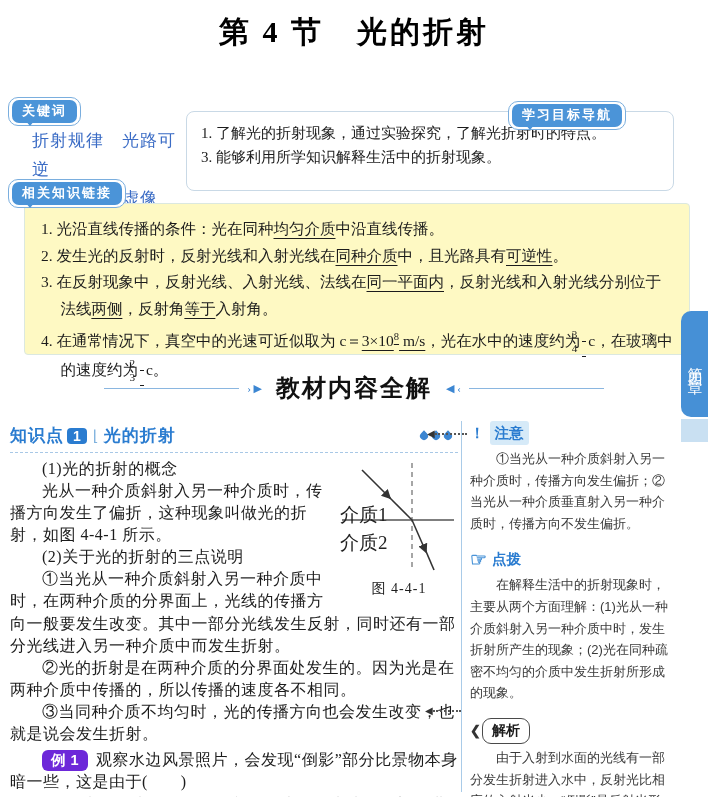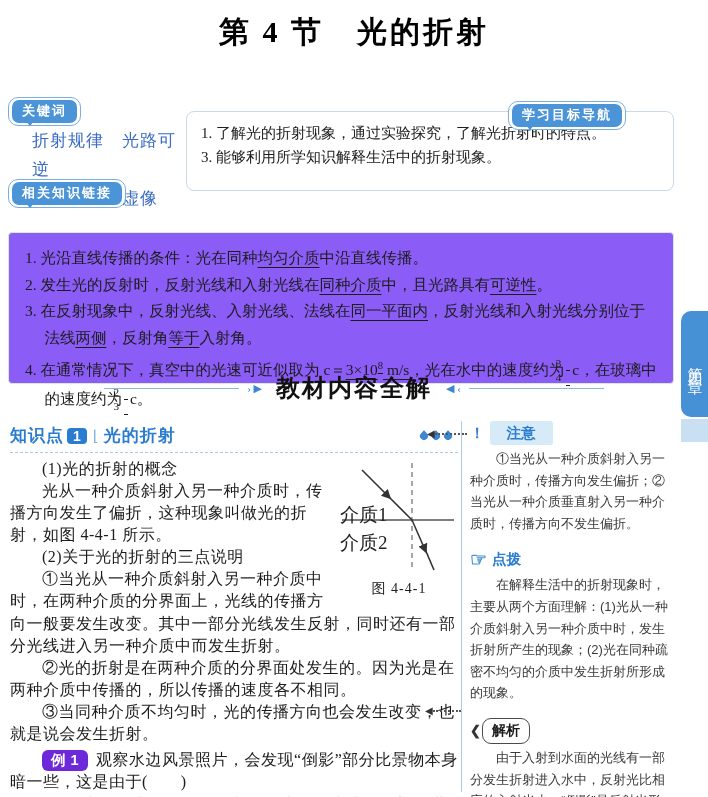--- a/index.html
+++ b/index.html
@@ -37,22 +37,22 @@
   .keywords-text {
     left:32px; top:127px; width:160px;
     color:#3b6cc5; font-size:17px; line-height:1.7; letter-spacing:1px;
   }
   .obj-box {
     left:186px; top:111px; width:486px; height:78px;
     border:1px solid #c9d9e6; border-radius:8px; background:#fff;
   }
   .obj-list { padding:9px 12px 0 14px; font-size:15px; line-height:1.6; }
   .links-panel {
-    left:8px; top:203px; width:664px; height:150px;
-    background:#8b5cf6; border:1px solid #dbe8e0; border-radius:4px;margin-top:29px;
+    left:24px; top:203px; width:664px; height:150px;
+    background:#fef9c3; border:1px solid #dbe8e0; border-radius:4px;
   }
   .links-list { padding:12px 14px 0 16px; font-size:15.5px; line-height:1.72; }
   .links-list .item { padding-left:1.25em; text-indent:-1.25em; }
   .links-list .item-4 { margin-top:5px; }
 
   .u { text-decoration:underline; text-underline-offset:4px; }
   .sup { vertical-align:super; font-size:0.68em; }
   .frac {
     display:inline-block; text-align:center; font-size:0.72em;
     line-height:1.15; vertical-align:-0.55em; margin:0 2px;
@@ -120,21 +120,21 @@
   
   .sidebar {
     left:470px; top:421px; width:202px;
     font-family:"Liberation Sans",sans-serif; font-size:13px;
     color:#3a3a3a; line-height:1.66;
   }
   .side-head {
     font-weight:bold; font-size:14.5px; color:#2a7cd0;
     display:flex; align-items:center; gap:5px;
   }
-  .hl { background:#d6eaf8; border-radius:3px; padding:0 17px; }
+  .hl { background:#d6eaf8; border-radius:3px; padding:0 5px; }
   .side-text { text-indent:2em; margin-top:3px; }
   .hint-block { margin-top:13px; }
   .hand-icon { color:#4b94d8; font-size:19px; line-height:1; }
   .analysis-block { margin-top:14px; }
   .analysis-label {
     display:inline-block; border:1.5px solid #4a4a4a; border-radius:9px;
     padding:0 9px 1px; font-weight:bold; font-size:14px; color:#1a1a1a; background:#fff;
   }
   .analysis-arrow { color:#333; font-weight:bold; font-size:13px; margin-right:1px; }
 

